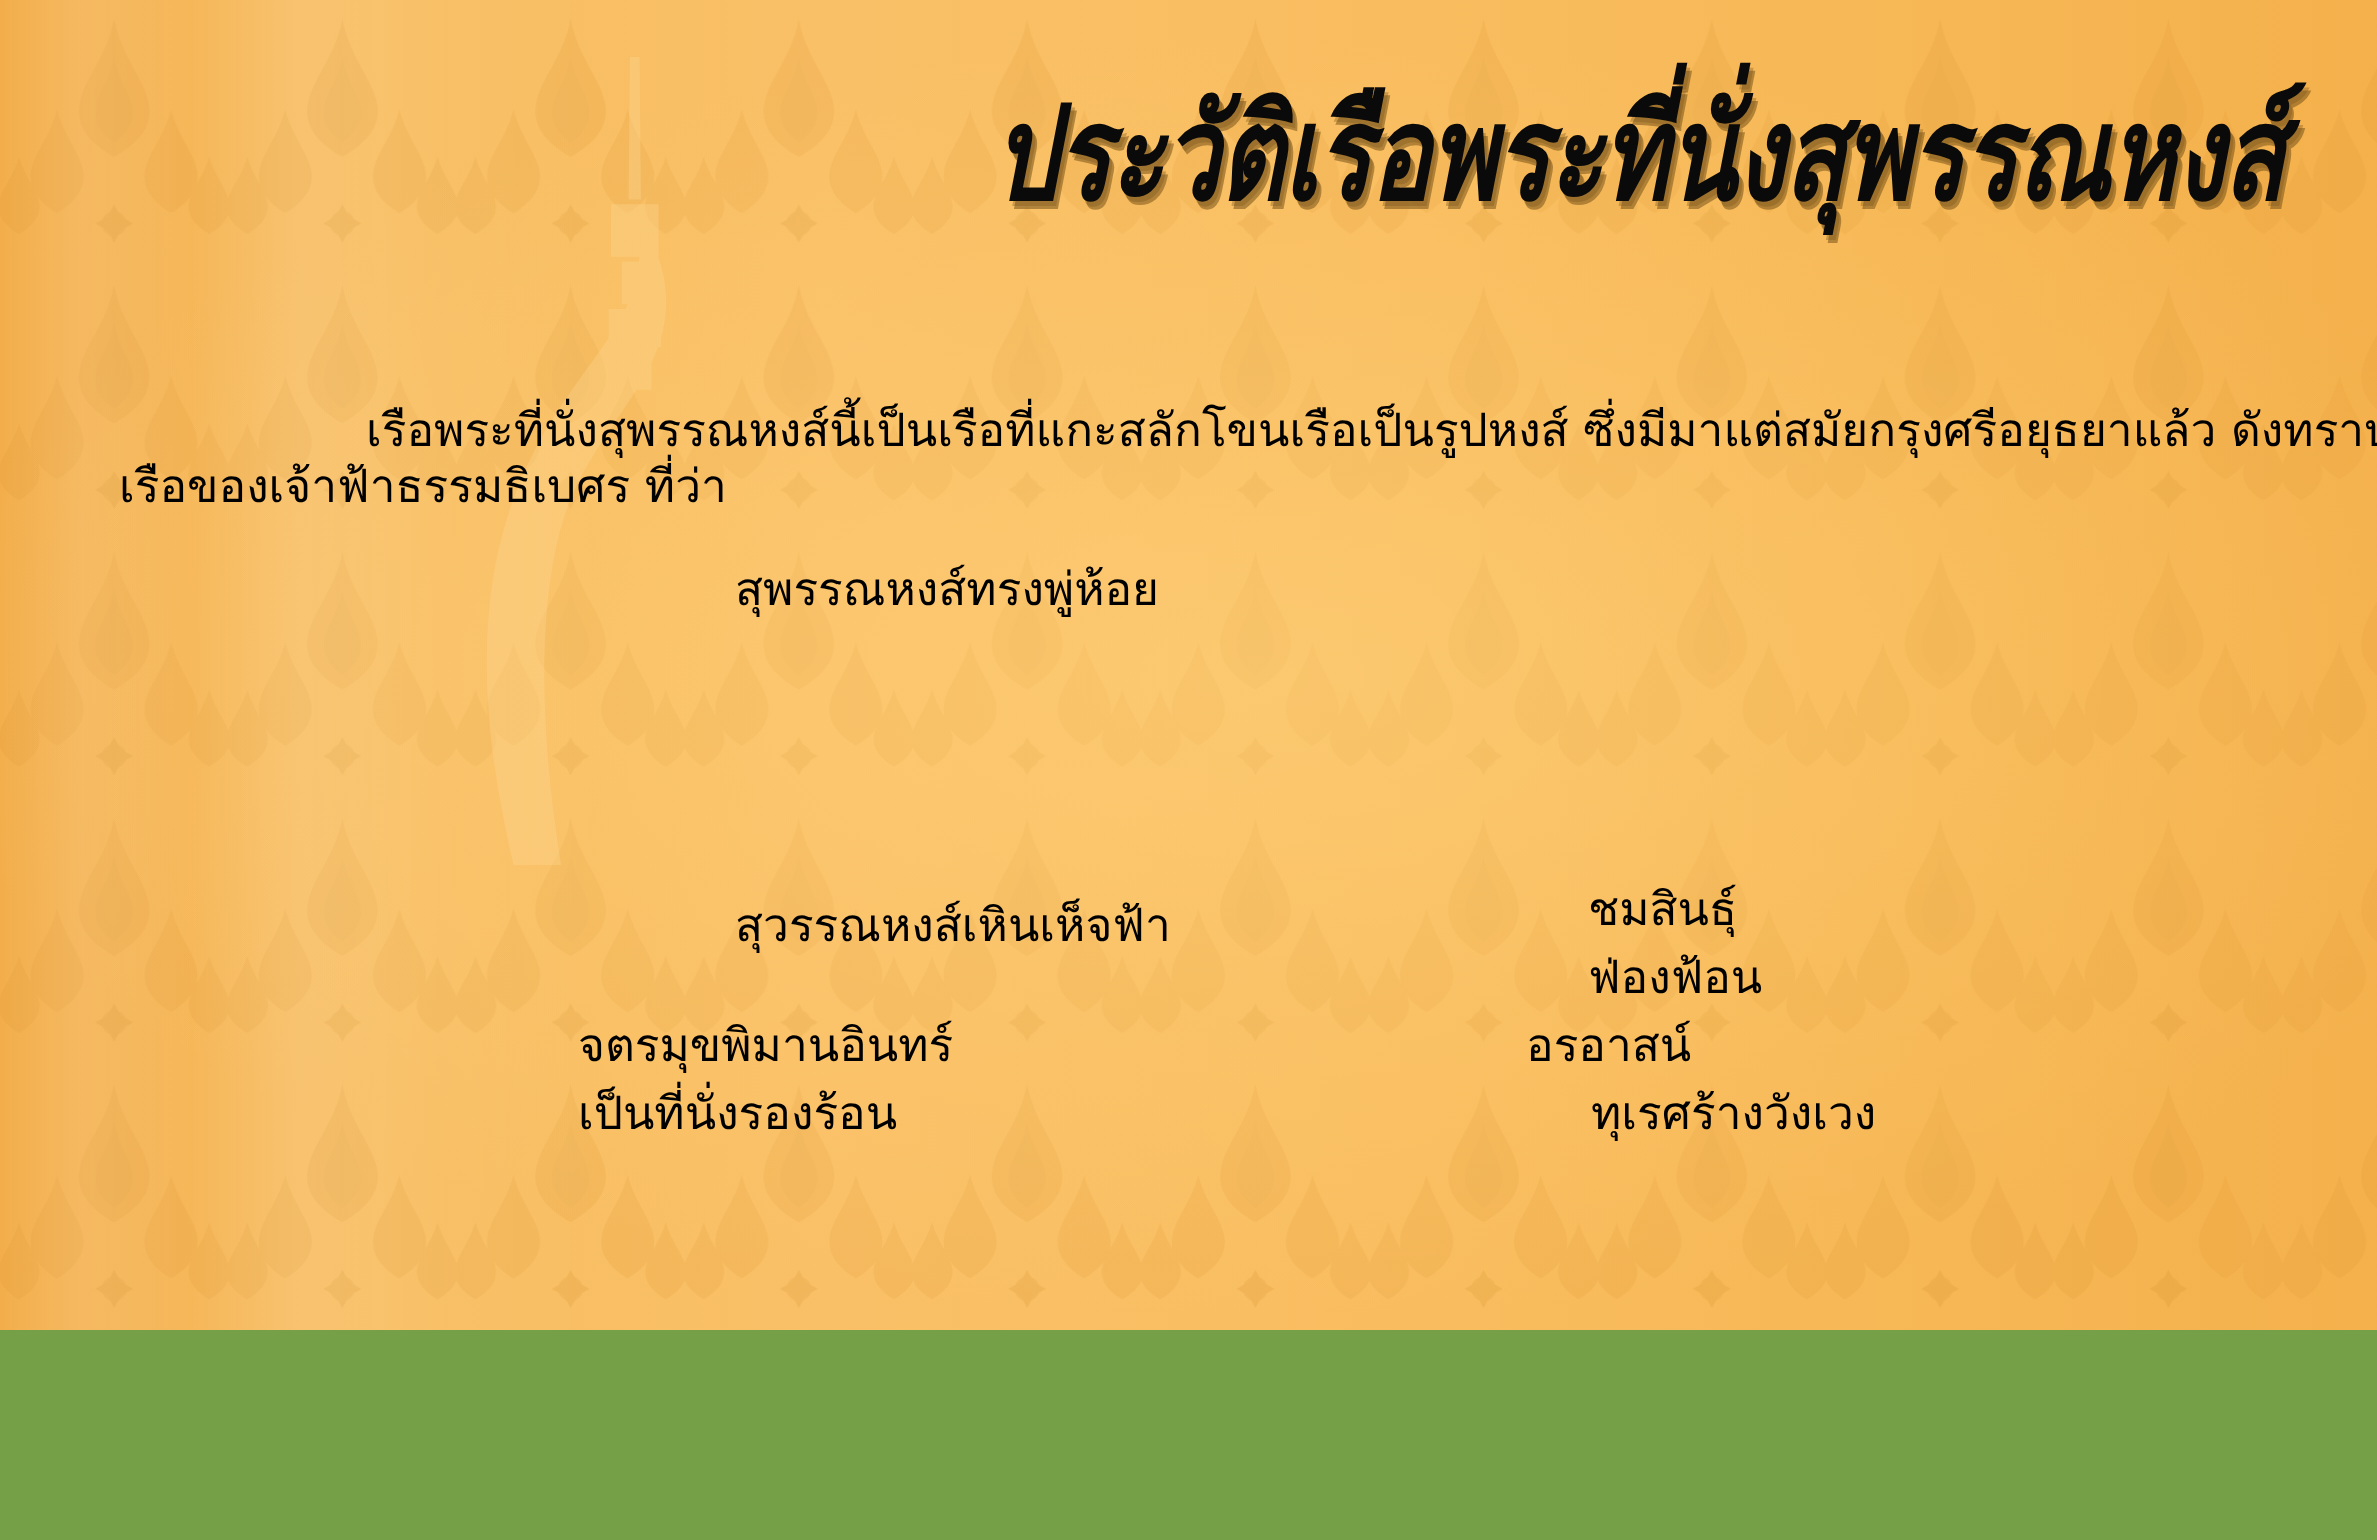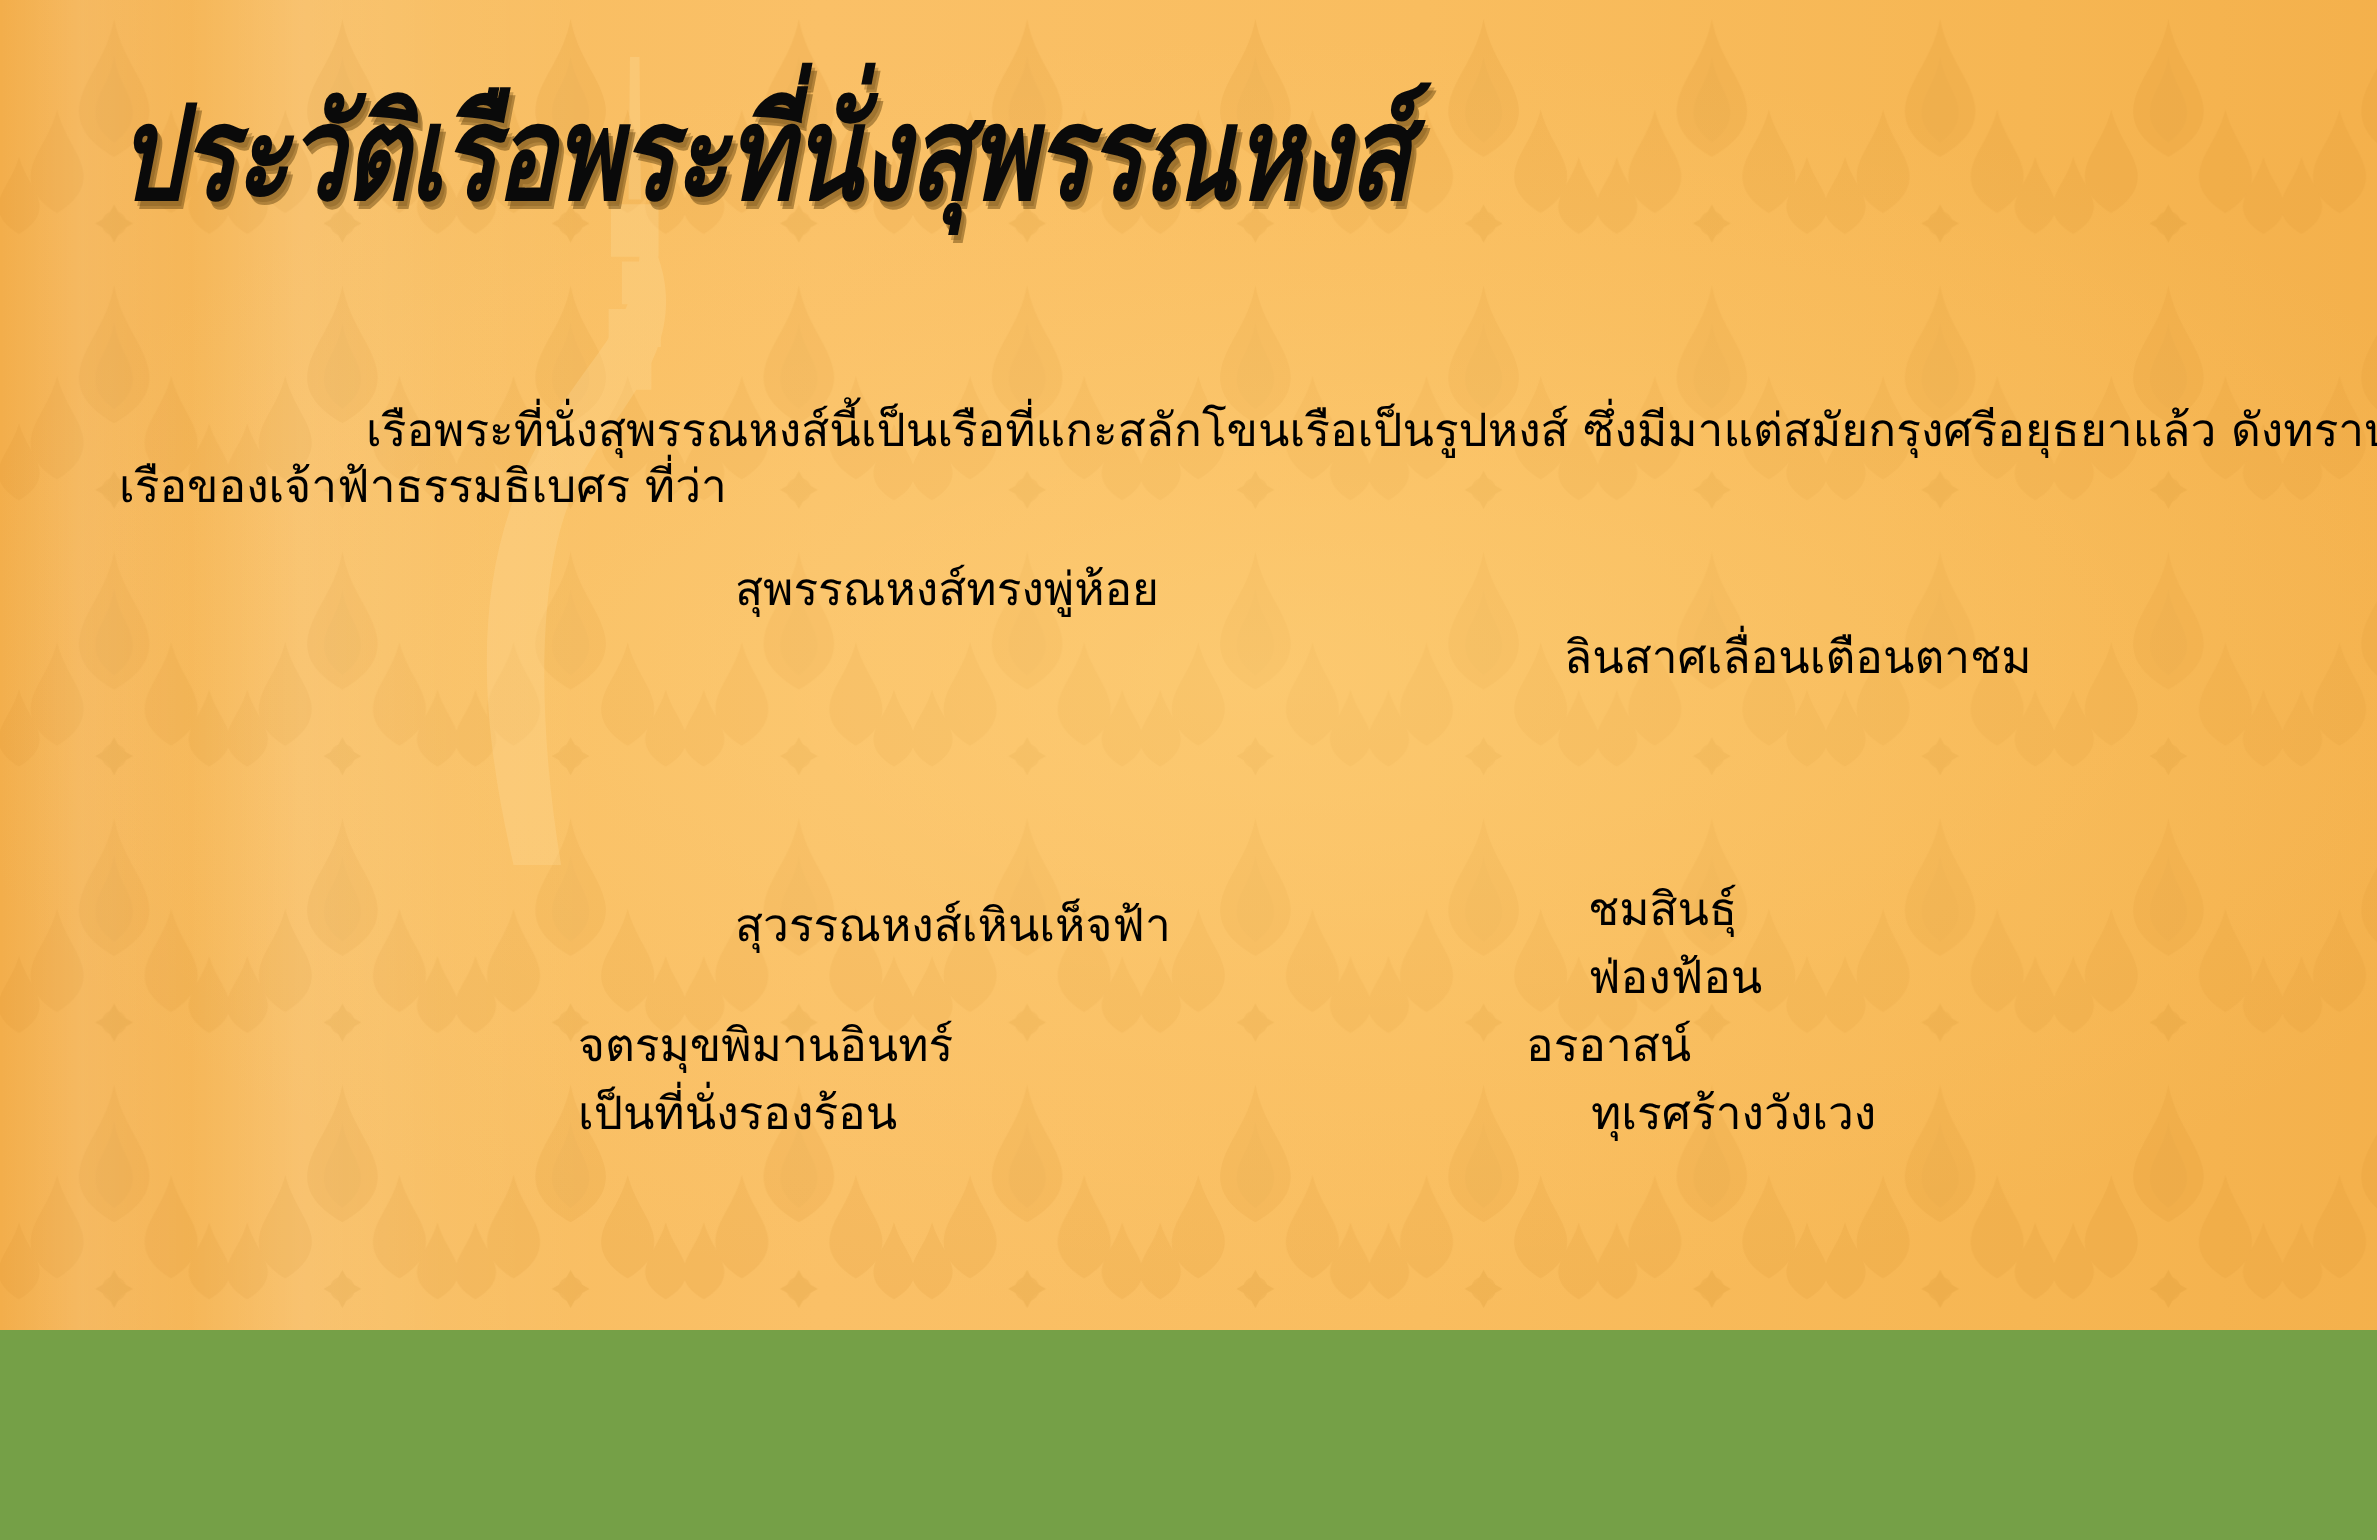--- a/index.html
+++ b/index.html
@@ -83,20 +83,21 @@
     background: #75a047;
   }
 
   
   .title-wrap {
     position: absolute;
     left: 119px;
     top: 83px;
     width: 2187px;
     height: 190px;
+    text-align: right;
   }
   .slide-title {
     font-family: "DejaVu Sans", "Liberation Sans", sans-serif;
     font-size: 102px;
     font-weight: 700;
     font-style: italic;
     color: #0a0a0a;
     line-height: 1.1;
     letter-spacing: -1px;
     white-space: nowrap;
@@ -220,21 +221,20 @@
 
   <div class="body-wrap">
 
     <div class="para p-intro">เรือพระที่นั่งสุพรรณหงส์นี้เป็นเรือที่แกะสลักโขนเรือเป็นรูปหงส์ ซึ่งมีมาแต่สมัยกรุงศรีอยุธยาแล้ว ดังทราบได้จากบทเห่เรือของเจ้าฟ้าธรรมธิเบศร ที่ว่า</div>
 
     <div class="verse-block vb1">
       <div class="verse-row r0">
         <span class="verse-left">สุพรรณหงส์ทรงพู่ห้อย</span>
       </div>
       <div class="verse-row r1">
-        <span class="verse-right">ลินสาศเลื่อนเตือนตาชม</span>
       </div>
     </div>
 
 
     <div class="verse-block vb2">
       <div class="verse-row r0">
         <span class="verse-left">สุวรรณหงส์เหินเห็จฟ้า</span>
         <span class="verse-right">ชมสินธุ์</span>
       </div>
       <div class="verse-row r1">

